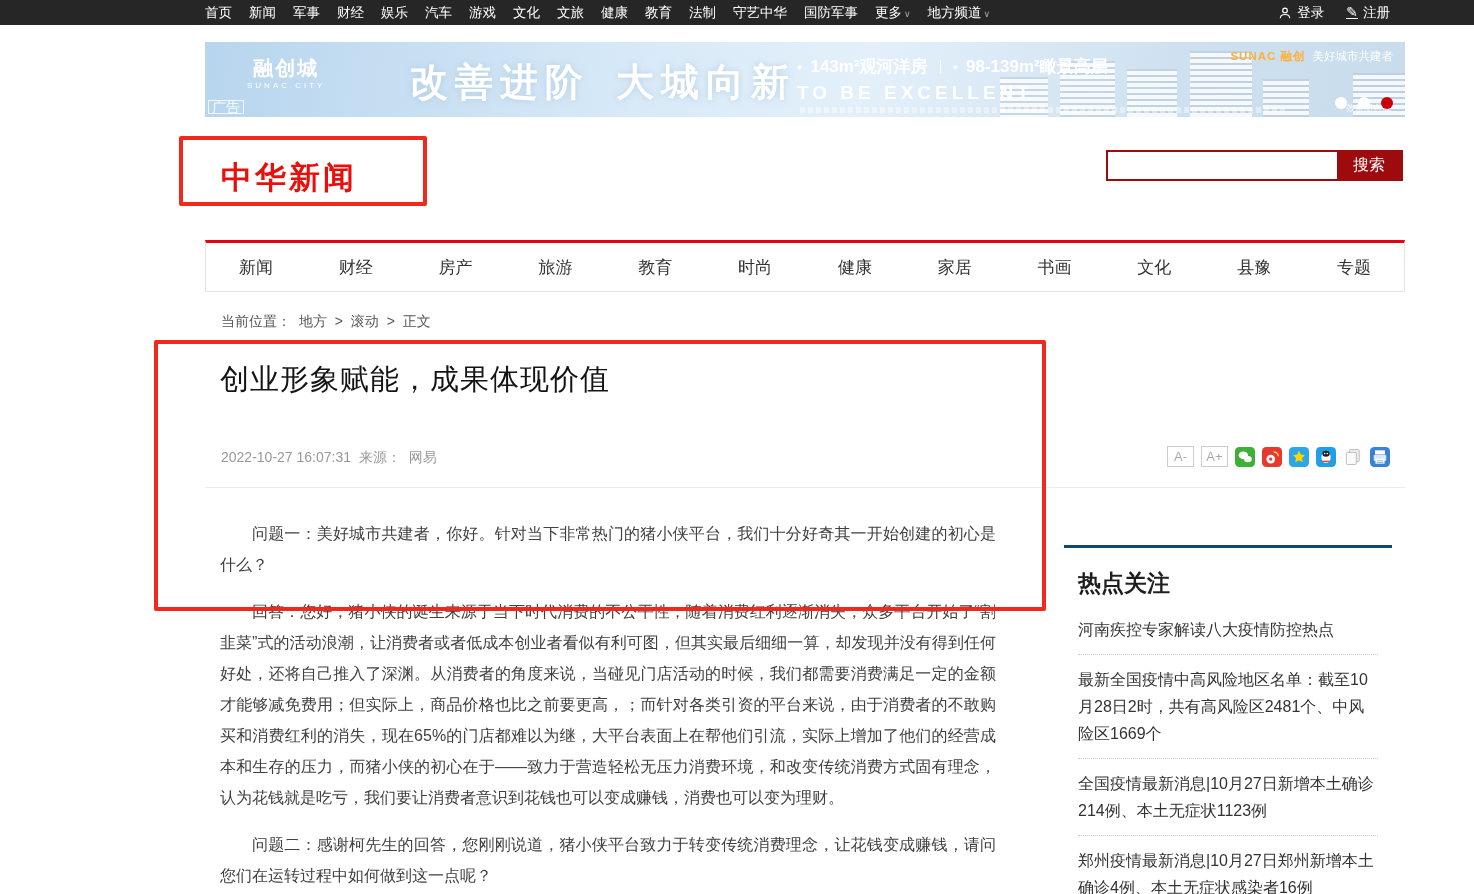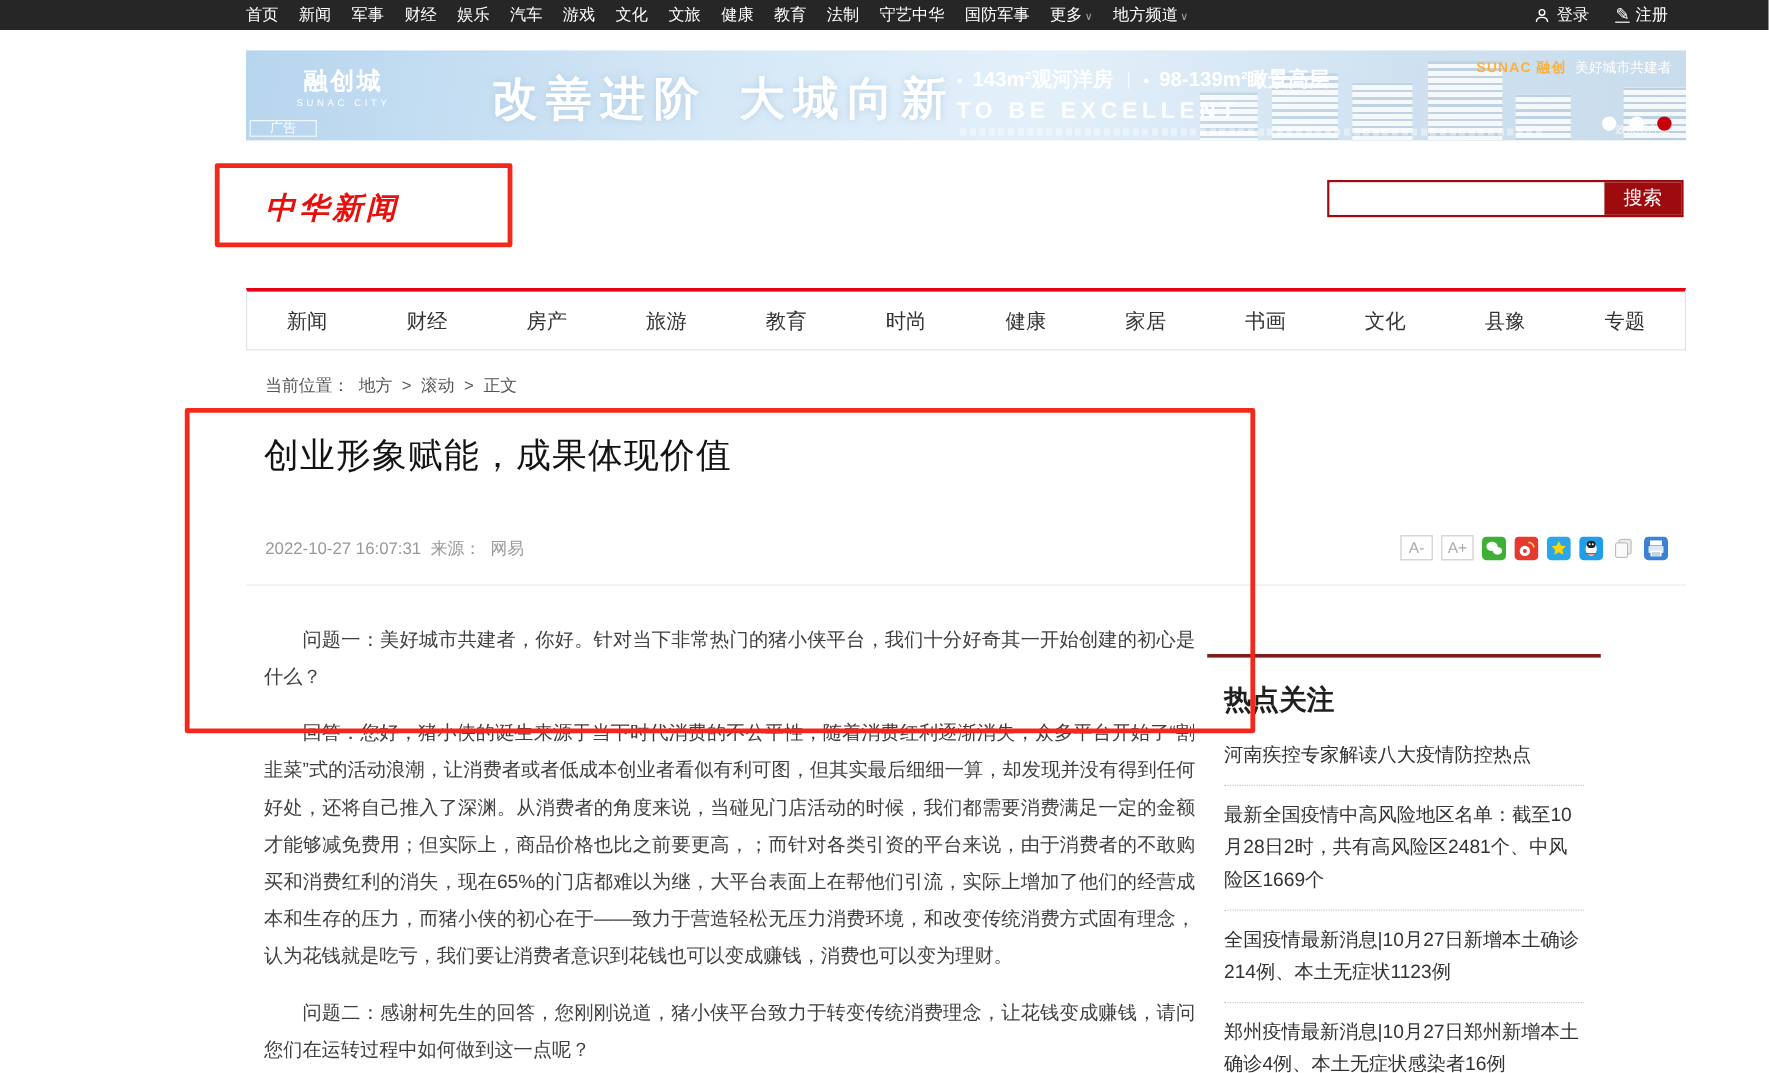--- a/index.html
+++ b/index.html
@@ -33,32 +33,32 @@
     color:#fff; font-size:38px; font-weight:bold; letter-spacing:7px; white-space:nowrap;
     text-shadow:0 0 6px rgba(160,190,215,.6); }
   .banner-features { position:absolute; left:592px; top:13px; display:flex; align-items:center; gap:8px;
     color:#fff; font-size:17px; font-weight:bold; white-space:nowrap; }
   .feat-dot { font-size:9px; line-height:10px; }
   .feat-sep { width:1px; height:14px; background:rgba(255,255,255,.85); margin:0 4px; }
   .banner-slogan { position:absolute; left:592px; top:40px; color:rgba(255,255,255,.95);
     font-size:19px; font-weight:bold; letter-spacing:4px; }
   .banner-corner { position:absolute; right:12px; top:7px; color:#fff; font-size:11.5px; display:flex; gap:7px; align-items:center; }
   .banner-corner .brand { color:#ffb03a; font-weight:bold; letter-spacing:1px; }
-  .ad-tag { position:absolute; left:3px; bottom:3px; color:rgba(255,255,255,.9); font-size:11px;
-    border:1px solid rgba(255,255,255,.8); padding:0 16px; line-height:12px; }
+  .ad-tag { position:absolute; left:3px; bottom:3px; color:rgba(255,255,255,.9); font-size:14px;
+    border:1px solid rgba(255,255,255,.8); padding:0 3px; line-height:12px; }
   .disclaimer-strip { position:absolute; left:595px; right:120px; bottom:4px; height:6px; opacity:.45;
     background:repeating-linear-gradient(90deg, rgba(255,255,255,.9) 0 5px, transparent 5px 8px); }
   .render-note { position:absolute; right:14px; bottom:2px; color:rgba(255,255,255,.85); font-size:9px; }
   .banner-dots { position:absolute; right:12px; bottom:8px; display:flex; gap:11px; }
   .dot { width:12px; height:12px; border-radius:50%; background:#fff; cursor:pointer; }
   .dot.active { background:#c7000b; }
 
   
-  .logo { position:absolute; left:221px; top:157px; font-size:25px; font-weight:bold;
-    color:#e8100c; letter-spacing:3px; cursor:pointer;font-style:italic; }
+  .logo { position:absolute; left:221px; top:157px; font-size:31px; font-weight:bold;
+    color:#e8100c; letter-spacing:3px; cursor:pointer; }
   .search { position:absolute; left:1106px; top:150px; width:297px; height:31px;
     border:2px solid #9e0b0f; display:flex; background:#fff; }
   .search-input { flex:1; border:none; outline:none; font-size:14px; padding:0 8px;
     font-family:"Liberation Sans","DejaVu Sans",sans-serif; }
   .search-btn { width:64px; background:#9e0b0f; color:#fff; border:none; font-size:16px;
     cursor:pointer; font-family:"Liberation Sans","DejaVu Sans",sans-serif; }
 
   
   .mainnav { position:absolute; left:205px; top:240px; width:1200px; height:52px;
     background:#fff; border:1px solid #e4e4e4; border-top:3px solid #e60012; display:flex; }
@@ -78,22 +78,22 @@
   .meta-divider { position:absolute; left:205px; top:487px; width:1200px; border-top:1px solid #ececec; }
   .toolbar { position:absolute; top:446px; right:84px; display:flex; gap:7px; align-items:center; }
   .font-btn { width:27px; height:21px; border:1px solid #ccc; background:#fff; color:#aaa;
     font-size:13px; display:flex; align-items:center; justify-content:center; cursor:pointer; }
   .share-icon { width:20px; height:20px; cursor:pointer; display:block; }
   .article-body { position:absolute; left:220px; top:518px; width:776px;
     font-size:16px; line-height:31px; color:#404040; text-align:justify; }
   .article-body p { margin:0 0 16px; text-indent:2em; }
 
   
-  .sidebar { position:absolute; left:1006px; top:545px; width:328px; height:349px;
-    border-top:3px solid #7f1d1d; background:#fff; overflow:hidden; }
+  .sidebar { position:absolute; left:1064px; top:545px; width:328px; height:349px;
+    border-top:3px solid #0c4a6e; background:#fff; overflow:hidden; }
   .sidebar-title { margin:20px 14px 6px; font-size:23px; font-weight:bold; color:#1f1f1f; }
   .sidebar-list { list-style:none; margin:0; padding:0 14px; }
   .sidebar-item { font-size:16px; line-height:27px; color:#333; padding:11px 0;
     border-bottom:1px dotted #c9c9c9; cursor:pointer; }
 
   
   .annotation-box { position:absolute; border:4px solid #f3281c; border-radius:2px;
     pointer-events:none; z-index:40; }
   .anno-logo { left:179px; top:136px; width:248px; height:70px; }
   .anno-title { left:154px; top:340px; width:892px; height:271px; }

